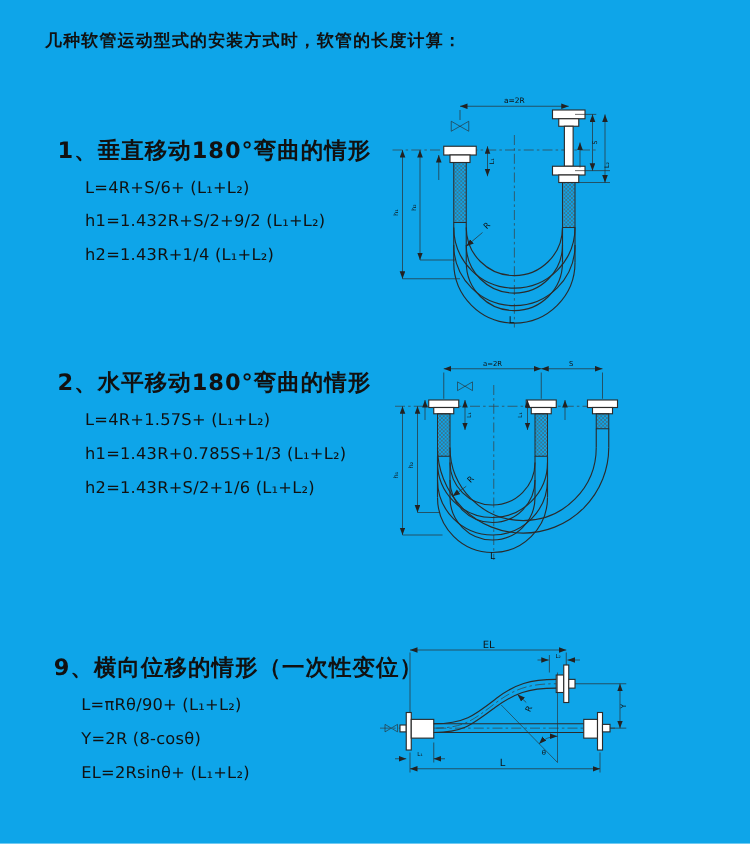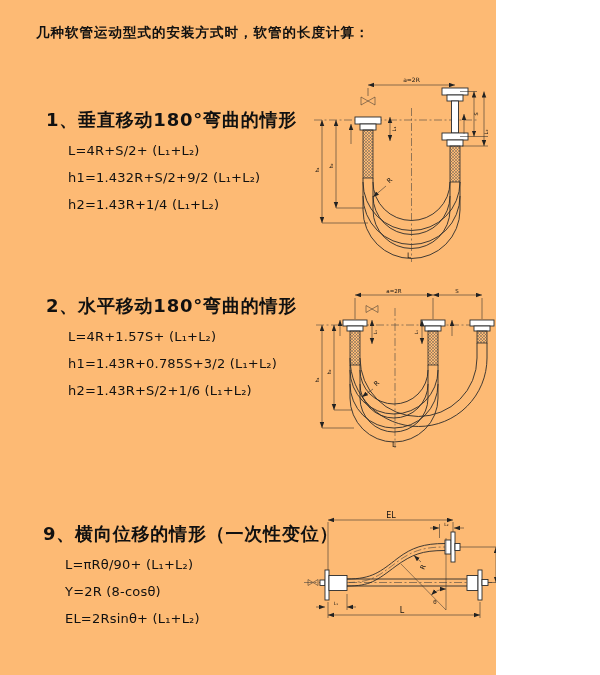--- a/index.html
+++ b/index.html
@@ -1,17 +1,17 @@
 <!DOCTYPE html>
 <html><head>
 <meta charset="utf-8">
 <style>
   html,body{margin:0;padding:0;background:#fff;}
   .page{
-    position:relative;width:496px;height:675px;background:#fdba74;
+    position:relative;width:600px;height:675px;background:#0ea5e9;
     font-family:"DejaVu Sans","Liberation Sans",sans-serif;color:#111;
     overflow:hidden;
   }
   .title{
     position:absolute;left:36px;top:24px;
     font-size:13.5px;font-weight:700;letter-spacing:1px;white-space:nowrap;
   }
   .sec{position:absolute;white-space:nowrap;}
   .sec .hd{font-size:18px;font-weight:700;letter-spacing:0.8px;}
   .sec .fl{
@@ -47,29 +47,29 @@
       <pattern id="braidpat" width="3" height="3" patternUnits="userSpaceOnUse">
         <path d="M0,3 L3,0 M0,0 L3,3" stroke="#555" stroke-width="0.45" fill="none"></path>
       </pattern>
     </defs>
   </svg>
 
   <div class="title">几种软管运动型式的安装方式时，软管的长度计算：</div>
 
   <div class="sec" id="sec1">
     <div class="hd">1、垂直移动180°弯曲的情形</div>
-    <div class="fl fls">L=4R+S/2+ (L₁+L₂)</div>
+    <div class="fl fls">L=4R+S/6+ (L₁+L₂)</div>
     <div class="fl">h1=1.432R+S/2+9/2 (L₁+L₂)</div>
     <div class="fl">h2=1.43R+1/4 (L₁+L₂)</div>
   </div>
 
   <div class="sec" id="sec2">
     <div class="hd">2、水平移动180°弯曲的情形</div>
     <div class="fl fls">L=4R+1.57S+ (L₁+L₂)</div>
-    <div class="fl">h1=1.43R+0.785S+3/2 (L₁+L₂)</div>
+    <div class="fl">h1=1.43R+0.785S+1/3 (L₁+L₂)</div>
     <div class="fl">h2=1.43R+S/2+1/6 (L₁+L₂)</div>
   </div>
 
   <div class="sec" id="sec3">
     <div class="hd">9、横向位移的情形（一次性变位）</div>
     <div class="fl fls">L=πRθ/90+ (L₁+L₂)</div>
     <div class="fl">Y=2R (8-cosθ)</div>
     <div class="fl">EL=2Rsinθ+ (L₁+L₂)</div>
   </div>
 

